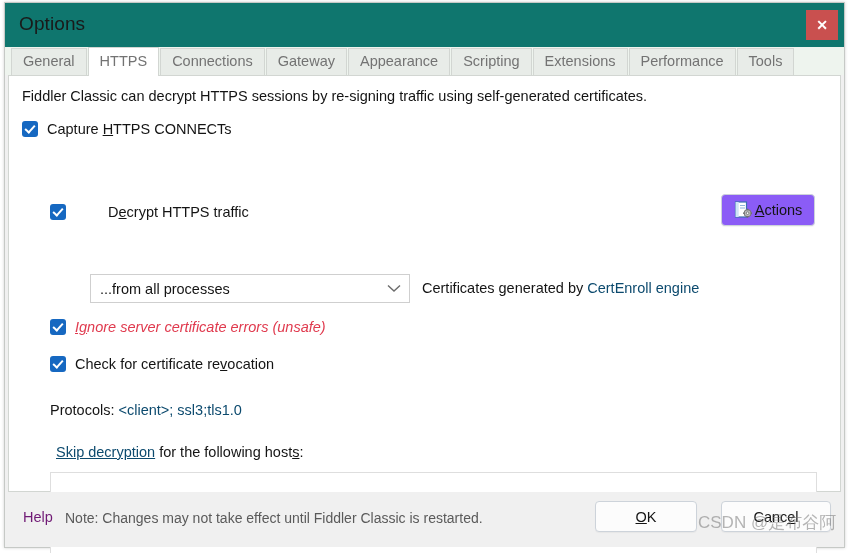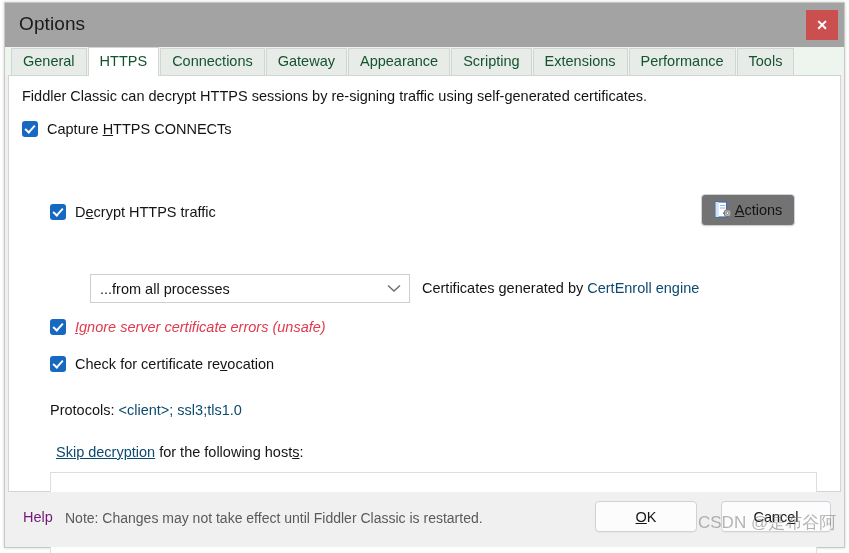--- a/index.html
+++ b/index.html
@@ -26,21 +26,21 @@
     border: 1px solid #c6c9c6;
     box-sizing: border-box;
     display: flex;
     flex-direction: column;
     box-shadow: 0 0 3px rgba(0,0,0,0.18);
   }
 
   
   #titlebar {
     height: 44px;
-    background: #a3a3a3;
+    background: #0f766e;
     position: relative;
     flex: 0 0 auto;
   }
   #title-text {
     position: absolute;
     left: 14px;
     top: 10px;
     font-size: 19px;
     color: #1a1a1a;
     letter-spacing: 0.1px;
@@ -70,21 +70,21 @@
     display: flex;
     align-items: flex-end;
     padding-left: 6px;
     box-sizing: border-box;
     flex: 0 0 auto;
     position: relative;
     z-index: 2;
   }
   .tab {
     font-size: 14.5px;
-    color: #14532d;
+    color: #737373;
     padding: 4px 11px 5px 11px;
     background: #e8ece8;
     border: 1px solid #d2d6d2;
     border-bottom: none;
     margin-right: 1px;
     cursor: pointer;
     line-height: 17px;
     white-space: nowrap;
   }
   .tab.active {
@@ -176,25 +176,25 @@
     width: 30px;
     text-align: center;
     color: #5a5a5a;
     font-size: 12px;
     flex: 0 0 auto;
   }
 
   
   #actions-button {
     position: absolute;
-    left: 692px;
+    left: 712px;
     top: 118px;
     width: 94px;
     height: 32px;
-    background: #737373;
+    background: #8b5cf6;
     border: 1px solid #cdd3da;
     border-radius: 4px;
     box-sizing: border-box;
     display: flex;
     align-items: center;
     justify-content: center;
     cursor: pointer;
     box-shadow: 0 1px 1px rgba(0,0,0,0.05);
   }
   #actions-icon {
@@ -361,21 +361,21 @@
             <rect x="3.3" y="-0.5" width="1.4" height="1.6" fill="#6e6e6e"></rect>
             <rect x="3.3" y="6.9" width="1.4" height="1.6" fill="#6e6e6e"></rect>
             <rect x="-0.5" y="3.3" width="1.6" height="1.4" fill="#6e6e6e"></rect>
             <rect x="6.9" y="3.3" width="1.6" height="1.4" fill="#6e6e6e"></rect>
           </g>
         </svg>
       </span>
       <span id="actions-label"><span class="mn">A</span><span>ctions</span></span>
     </div>
 
-    <div class="checkrow" style="left:41px; top:128px;">
+    <div class="checkrow" style="left:41px; top:128px;gap:33px;">
       <span class="cb"></span>
       <span class="cb-label"><span>D</span><span class="mn">e</span><span>crypt HTTPS traffic</span></span>
     </div>
 
     <div id="process-combo">
       <span id="process-combo-value">...from all processes</span>
       <span id="combo-arrow">
         <svg width="14" height="9" viewBox="0 0 14 9" xmlns="http://www.w3.org/2000/svg">
           <polyline points="1,1.5 7,7 13,1.5" fill="none" stroke="#6b6b6b" stroke-width="1.4"></polyline>
         </svg>

